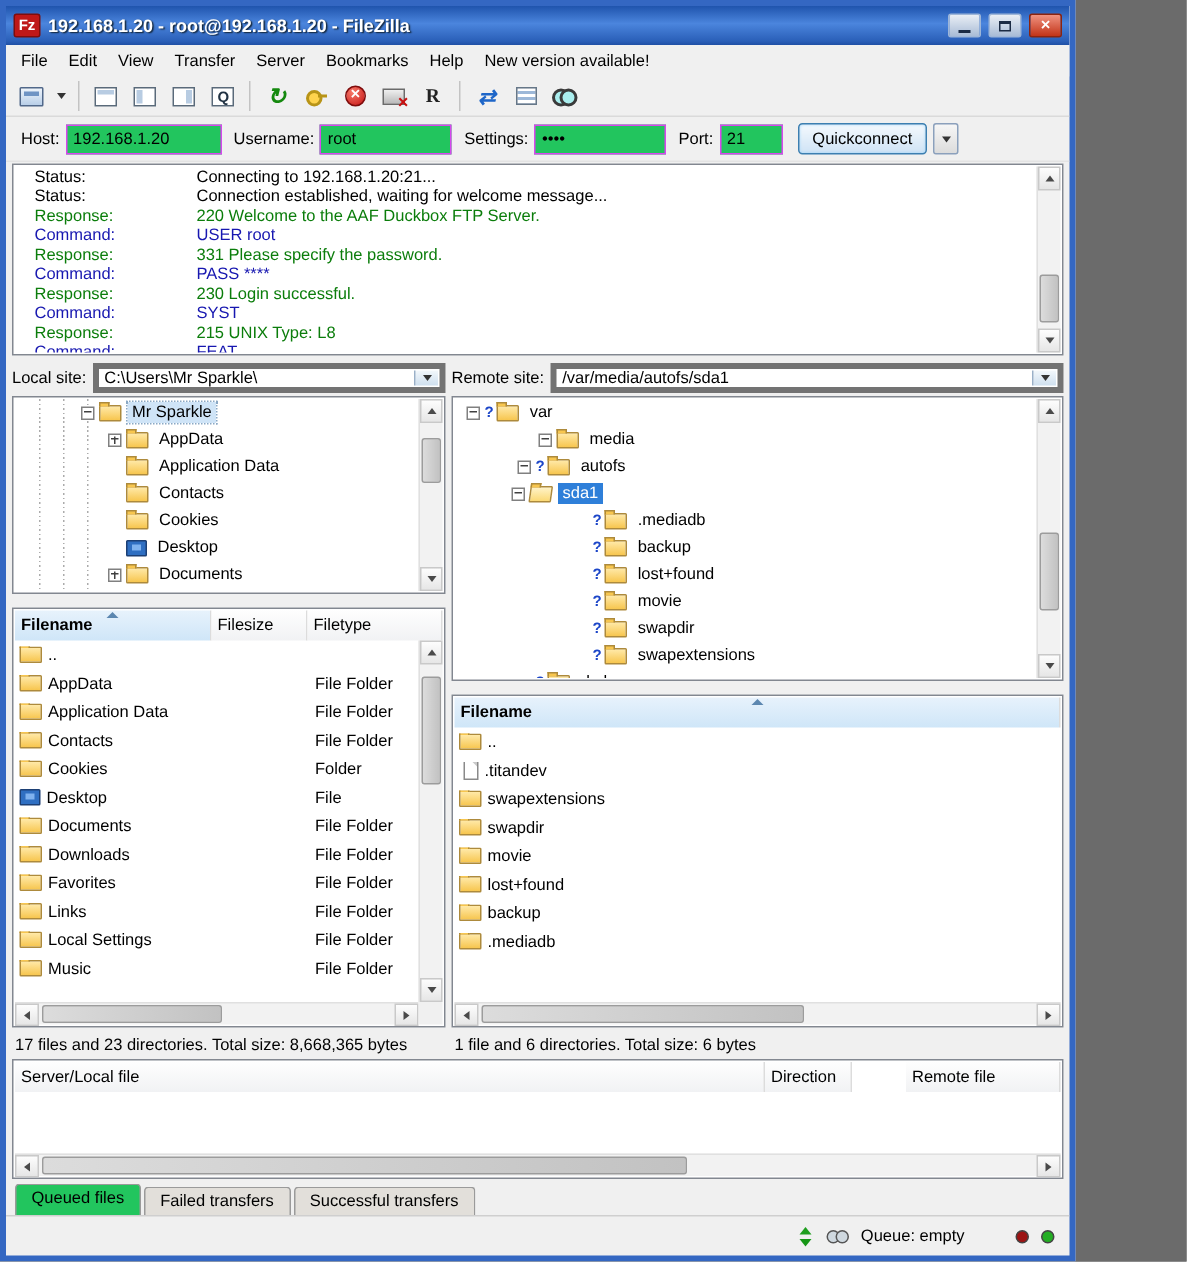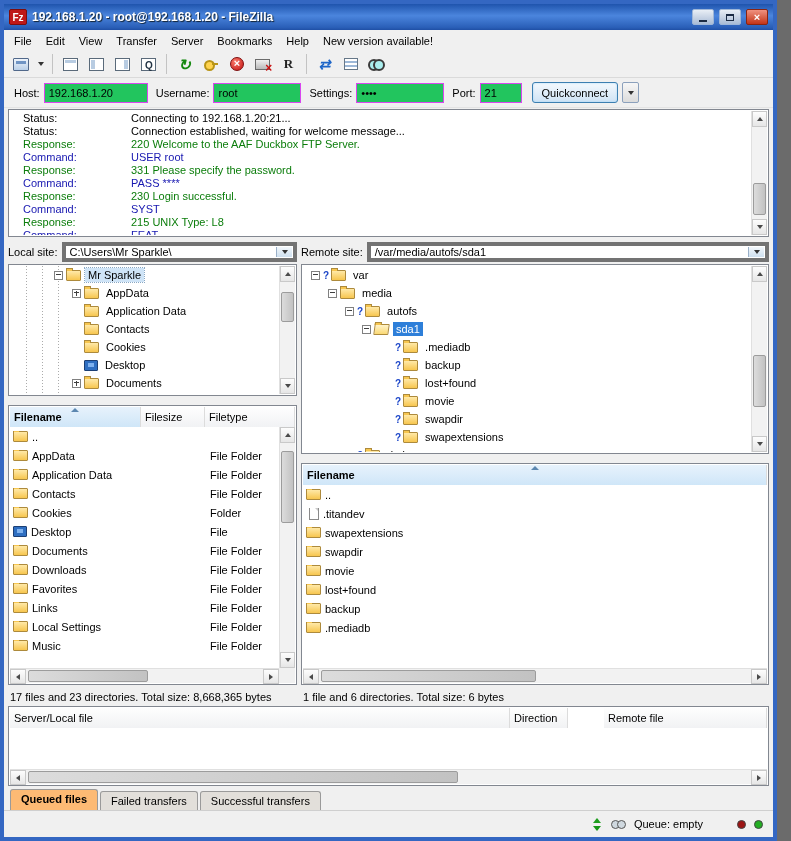--- a/index.html
+++ b/index.html
@@ -1,17 +1,17 @@
 <!DOCTYPE html>
 <html><head>
 <meta charset="utf-8">
 <style>
   html,body{margin:0;padding:0;background:#6b6b6b;}
   *{box-sizing:border-box;}
-  .window{width:777px;height:841px;border:4px solid #3467c2;background:#f0f0f0;display:flex;flex-direction:column;
+  .window{width:717px;height:841px;border:4px solid #3467c2;background:#f0f0f0;display:flex;flex-direction:column;
           font-family:"Liberation Sans",sans-serif;font-size:11px;color:#000;position:relative;overflow:hidden;}
 
   
   .titlebar{height:26px;flex:none;background:linear-gradient(180deg,#1f54ad,#4b85dd 45%,#2a5fb8 90%,#1f4fa5);
             display:flex;align-items:center;padding:0 5px;gap:5px;}
   .app-icon{width:18px;height:16px;background:#bf1818;border:1px solid #7d0d0d;border-radius:2px;color:#fff;
             font-weight:700;font-size:10px;display:flex;align-items:center;justify-content:center;flex:none;}
   .app-icon::before{content:"Fz";}
   .title-text{color:#fff;font-weight:700;font-size:12px;text-shadow:1px 1px 1px #123;flex:1;white-space:nowrap;overflow:hidden;}
   .wbtn{width:22px;height:16px;border:1px solid #9eb6d8;border-radius:2px;background:linear-gradient(#e9eef5,#a9bcd6);
@@ -151,21 +151,21 @@
 
   
   .queue-pane{height:80px;flex:none;margin:0 4px 2px;border:1px solid #828790;background:#fff;position:relative;overflow:hidden;}
   .queue-header{position:absolute;top:1px;left:1px;right:1px;height:20px;display:flex;}
   .qc0{width:500px;flex:none;} .qc1{width:58px;flex:none;} .qc2{flex:1;margin-left:36px;}
   .queue-body{position:absolute;top:21px;left:1px;right:1px;bottom:16px;background:#fff;}
 
   
   .tabs{height:22px;flex:none;display:flex;align-items:flex-end;padding-left:6px;gap:2px;}
   .tab{height:19px;padding:3px 10px 0;border:1px solid #9a9a9a;border-bottom:none;border-radius:3px 3px 0 0;background:#e2dfda;white-space:nowrap;}
-  .tab.active{background:#fdba74;font-weight:700;height:21px;}
+  .tab.active{background:#22c55e;font-weight:400;height:21px;}
 
   
   .statusbar{height:27px;flex:none;border-top:1px solid #cfcfcf;display:flex;align-items:center;padding:0 10px;gap:8px;}
   .sb-right{margin-left:auto;display:flex;align-items:center;gap:8px;}
   .ic-speed-limits{width:12px;height:13px;position:relative;}
   .ic-speed-limits::before{content:"";position:absolute;top:0;left:2px;border-left:4px solid transparent;border-right:4px solid transparent;border-bottom:5px solid #1e9e1e;}
   .ic-speed-limits::after{content:"";position:absolute;bottom:0;left:2px;border-left:4px solid transparent;border-right:4px solid transparent;border-top:5px solid #169616;}
   .ic-binoculars{width:15px;height:9px;position:relative;}
   .ic-binoculars::before,.ic-binoculars::after{content:"";position:absolute;top:0;width:7px;height:7px;border:1px solid #555;border-radius:50%;background:#cfd8df;}
   .ic-binoculars::before{left:0;} .ic-binoculars::after{right:0;}
@@ -489,32 +489,32 @@
         </div>
       </div>
       <div class="tree-pane remote">
         <div class="tree-rows" id="remote-tree">
             <div class="tree-row" style="padding-left: 8px;">
               <span class="expander"></span>
               <span class="qb"></span>
               <span class="ficon folder"></span>
               <span class="tlabel">var</span>
             </div>
-            <div class="tree-row" style="padding-left: 25px;">
+            <div class="tree-row" style="padding-left: 25px; margin-left: 31px;">
               <span class="expander"></span>
               <span class="ficon folder"></span>
               <span class="tlabel">media</span>
             </div>
             <div class="tree-row" style="padding-left: 42px;">
               <span class="expander"></span>
               <span class="qb"></span>
               <span class="ficon folder"></span>
               <span class="tlabel">autofs</span>
             </div>
-            <div class="tree-row" style="padding-left: 59px;">
+            <div class="tree-row" style="padding-left: 38px;">
               <span class="expander"></span>
               <span class="ficon folder-open"></span>
               <span class="tlabel sel-active">sda1</span>
             </div>
             <div class="tree-row" style="padding-left: 80px;">
               <span class="exp-sp"></span>
               <span class="qb"></span>
               <span class="ficon folder"></span>
               <span class="tlabel">.mediadb</span>
             </div>

